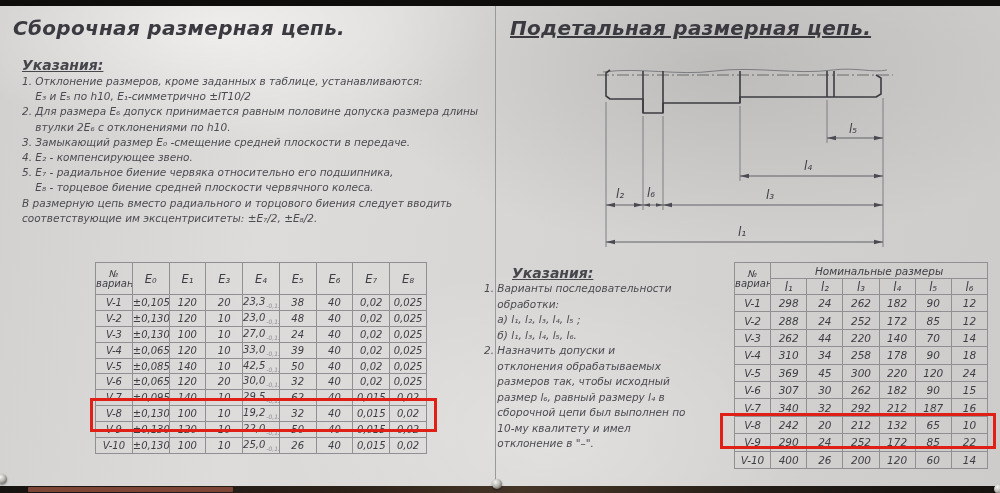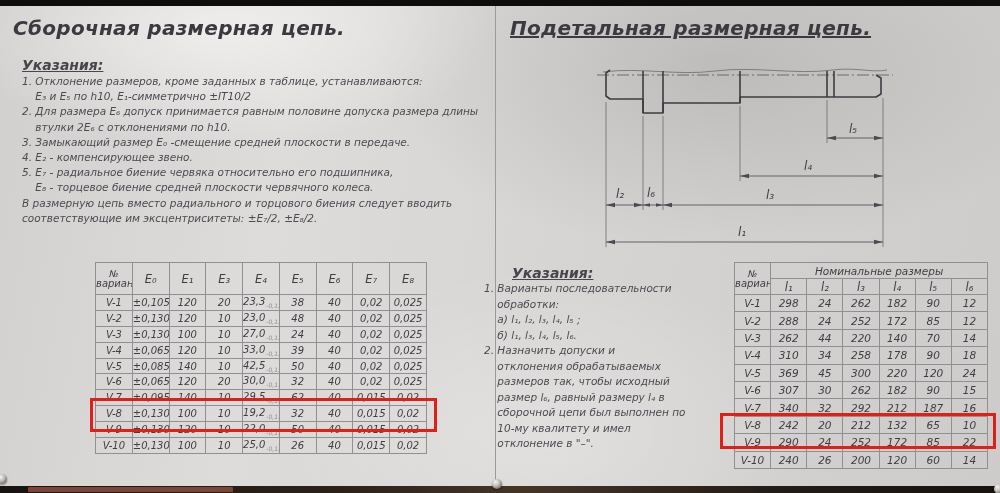--- a/index.html
+++ b/index.html
@@ -362,21 +362,21 @@
             <td>V-9</td>
             <td>290</td>
             <td>24</td>
             <td>252</td>
             <td>172</td>
             <td>85</td>
             <td>22</td>
           </tr>
           <tr>
             <td>V-10</td>
-            <td>240</td>
+            <td>400</td>
             <td>26</td>
             <td>200</td>
             <td>120</td>
             <td>60</td>
             <td>14</td>
           </tr>
         </tbody>
     </table>
     <div class="hl-box" style="left:720px;top:413px;width:270px;height:30px;"></div>
   </div>

